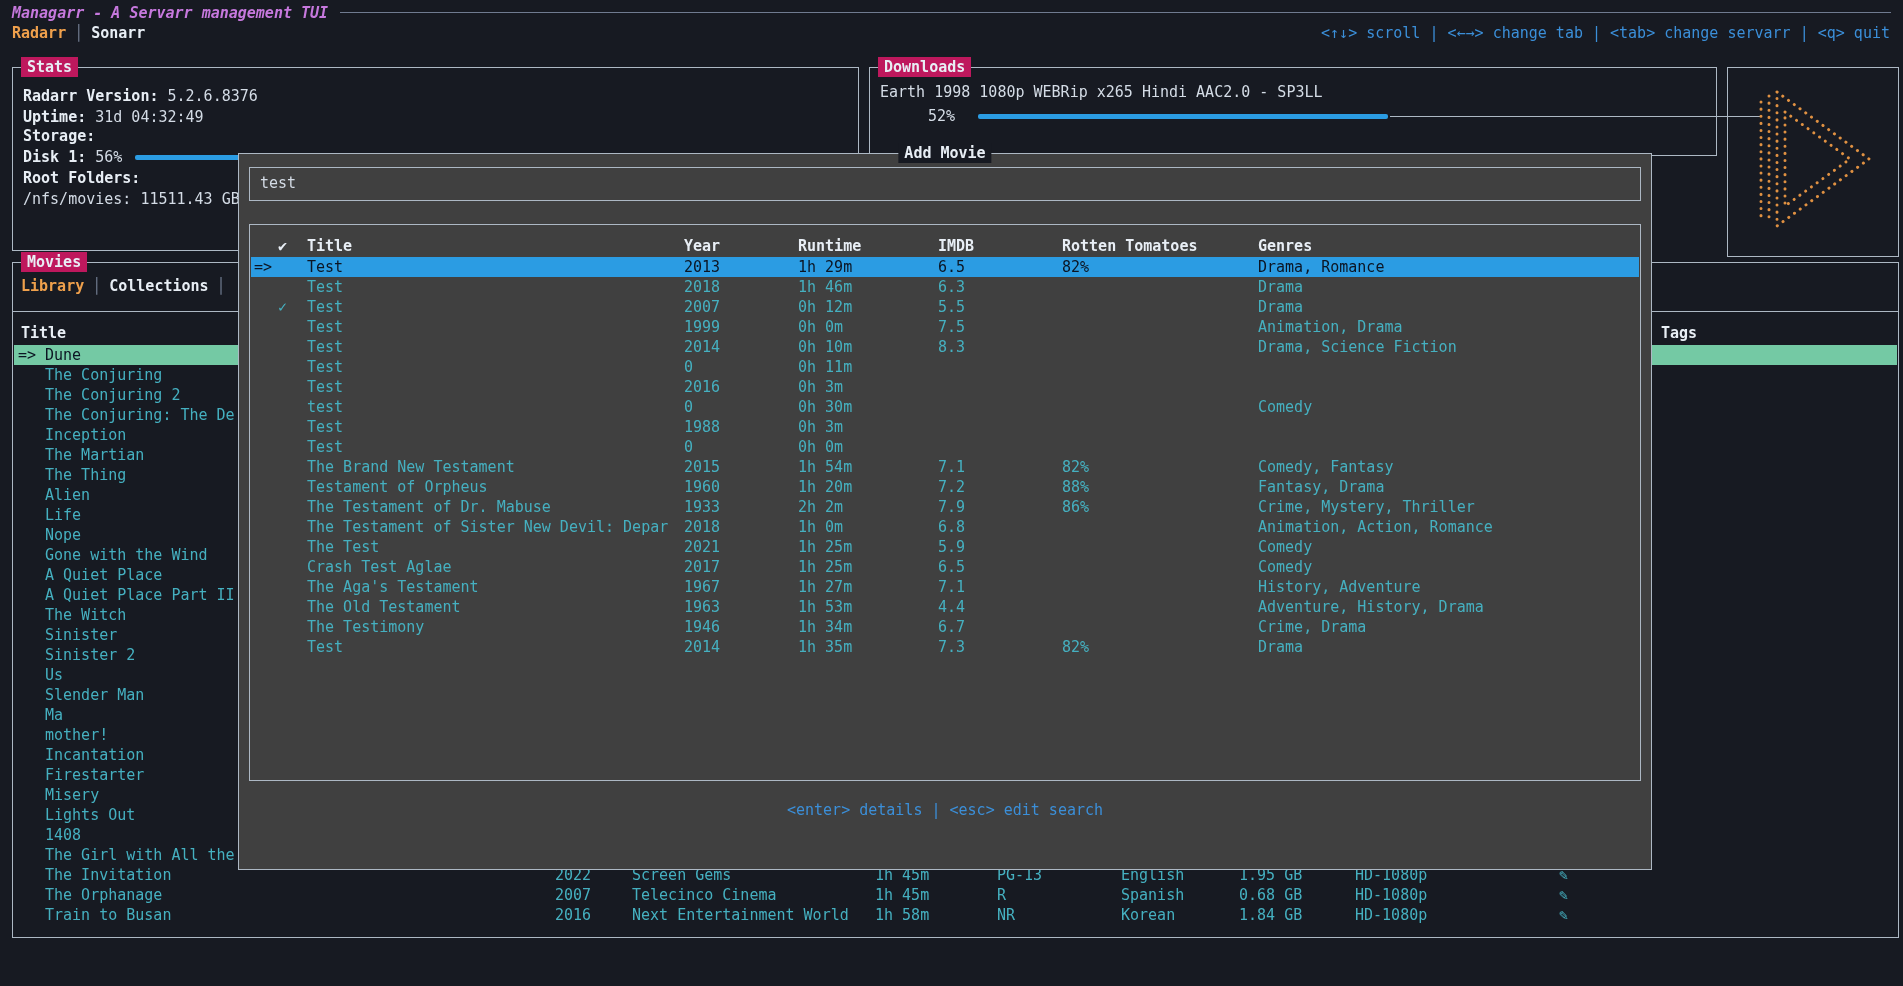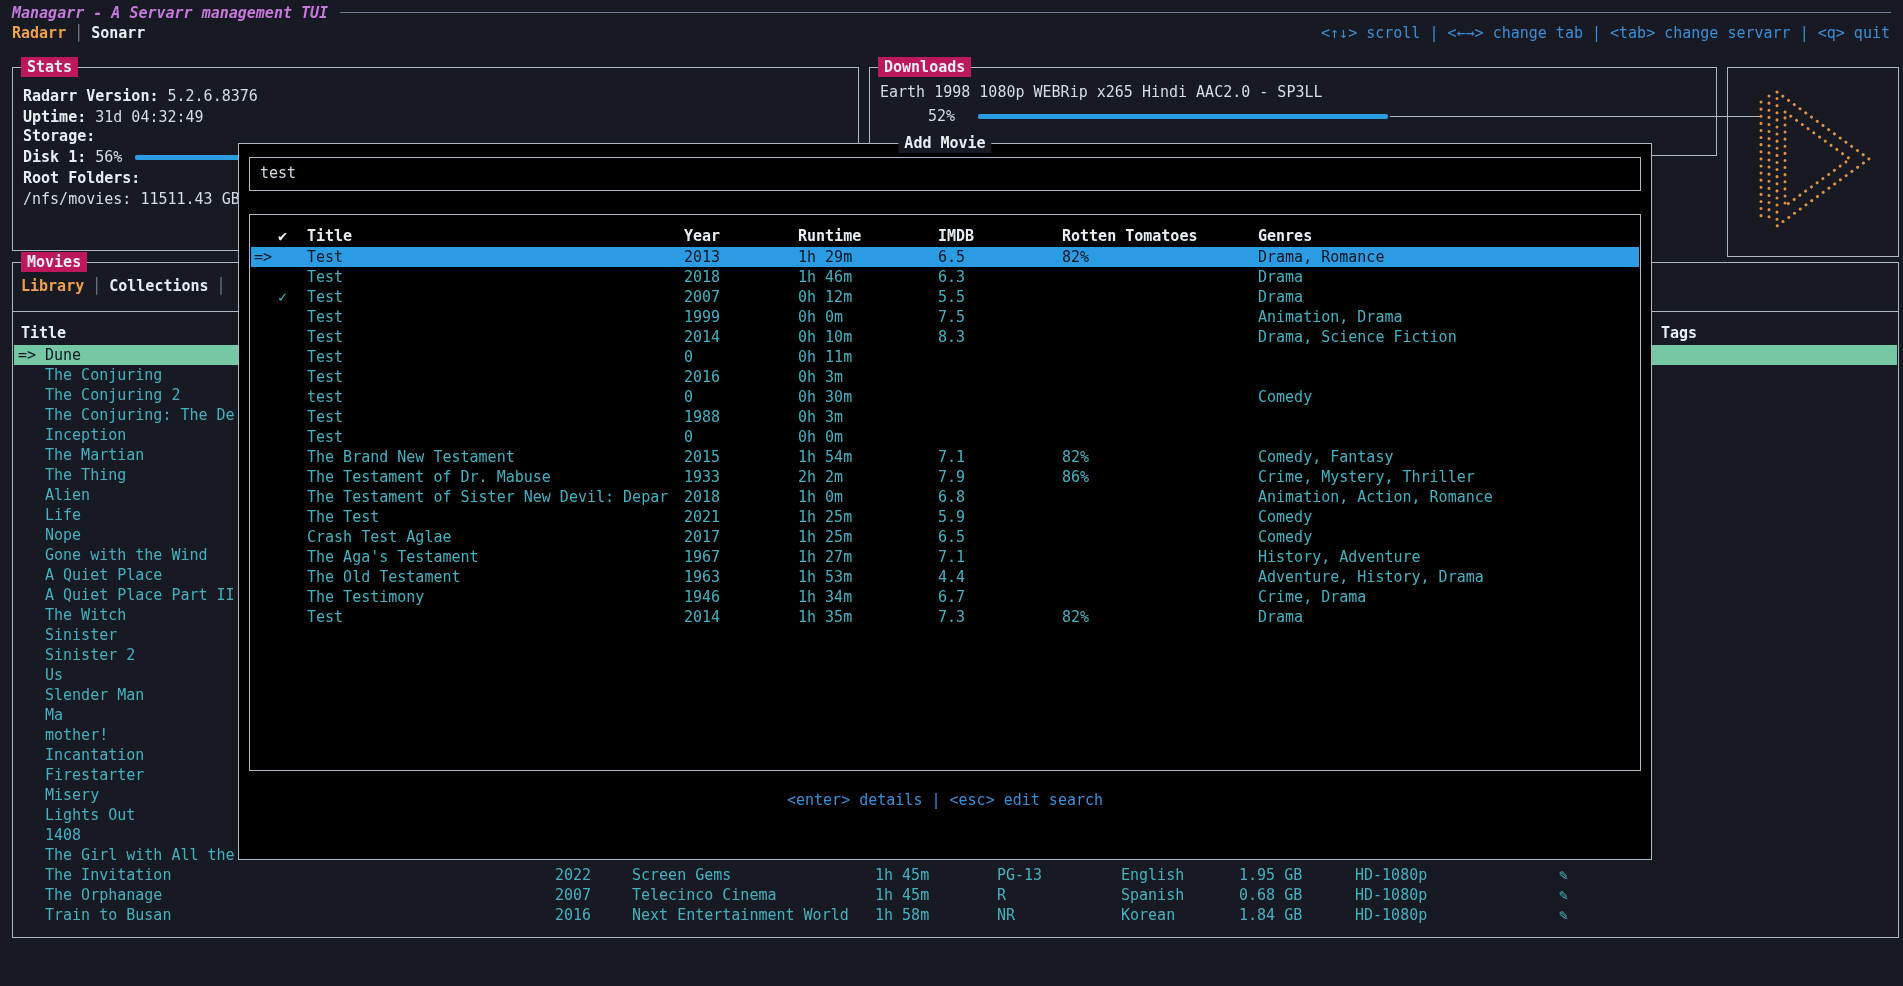--- a/index.html
+++ b/index.html
@@ -48,21 +48,21 @@
   .m-runtime{left:861px;}
   .m-cert{left:983px;}
   .m-lang{left:1107px;}
   .m-size{left:1225px;}
   .m-qual{left:1341px;}
   .m-icon{left:1545px;}
   
   .footer-bar{position:absolute;left:6px;top:940px;width:1889px;height:30px;border:1px solid #adb8c4;z-index:6;}
   .footer-keybinds{position:absolute;left:10px;top:4px;color:#3b8fd9;white-space:pre;}
   
-  .modal{position:absolute;left:238px;top:143px;width:1412px;height:715px;background:#000000;border:1px solid #adb8c4;z-index:5;text-decoration:underline;}
+  .modal{position:absolute;left:238px;top:153px;width:1412px;height:715px;background:#404040;border:1px solid #adb8c4;z-index:5;text-decoration:underline;}
   .modal-title{position:absolute;top:-11px;left:50%;transform:translateX(-50%);background:#171a22;padding:0 6px;font-weight:bold;color:#e8eef5;white-space:pre;}
   .search-box{position:absolute;left:10px;top:13px;width:1390px;height:32px;border:1px solid #adb8c4;}
   .search-input{position:absolute;left:8px;top:5px;width:1370px;background:transparent;border:none;outline:none;
     color:#d4dce6;font-family:"DejaVu Sans Mono", monospace;font-size:15px;}
   .am-table{position:absolute;left:10px;top:70px;width:1390px;height:555px;border:1px solid #adb8c4;}
   .amh{position:absolute;top:11px;font-weight:bold;color:#e8eef5;white-space:pre;}
   .amh-check{left:28px;}
   .amh-title{left:57px;}
   .amh-year{left:434px;text-align:right;}
   .amh-runtime{left:548px;}
@@ -637,20 +637,30 @@
             <span class="ac a-arrow"></span>
             <span class="ac a-check"></span>
             <span class="ac a-title">The Brand New Testament</span>
             <span class="ac a-year">2015</span>
             <span class="ac a-runtime">1h 54m</span>
             <span class="ac a-imdb">7.1</span>
             <span class="ac a-rt">82%</span>
             <span class="ac a-genres">Comedy, Fantasy</span>
           </div>
 
+          <div class="am-row">
+            <span class="ac a-arrow"></span>
+            <span class="ac a-check"></span>
+            <span class="ac a-title">Testament of Orpheus</span>
+            <span class="ac a-year">1960</span>
+            <span class="ac a-runtime">1h 20m</span>
+            <span class="ac a-imdb">7.2</span>
+            <span class="ac a-rt">88%</span>
+            <span class="ac a-genres">Fantasy, Drama</span>
+          </div>
 
           <div class="am-row">
             <span class="ac a-arrow"></span>
             <span class="ac a-check"></span>
             <span class="ac a-title">The Testament of Dr. Mabuse</span>
             <span class="ac a-year">1933</span>
             <span class="ac a-runtime">2h 2m</span>
             <span class="ac a-imdb">7.9</span>
             <span class="ac a-rt">86%</span>
             <span class="ac a-genres">Crime, Mystery, Thriller</span>

